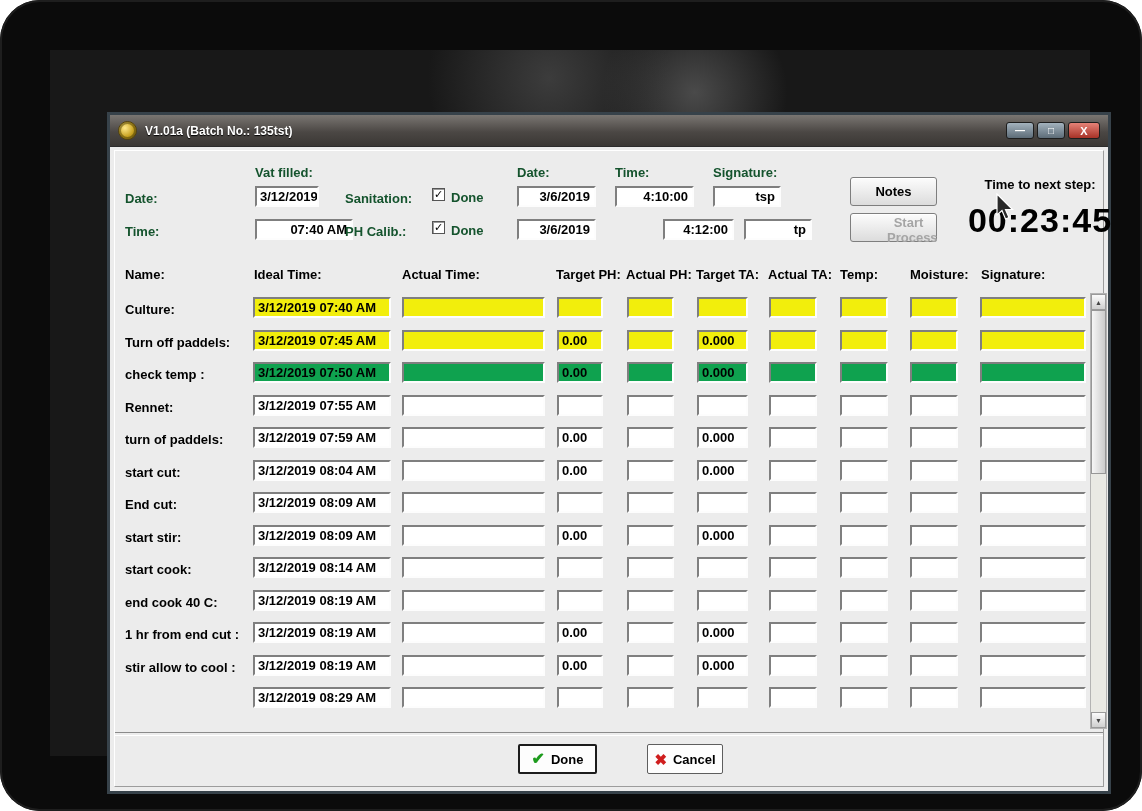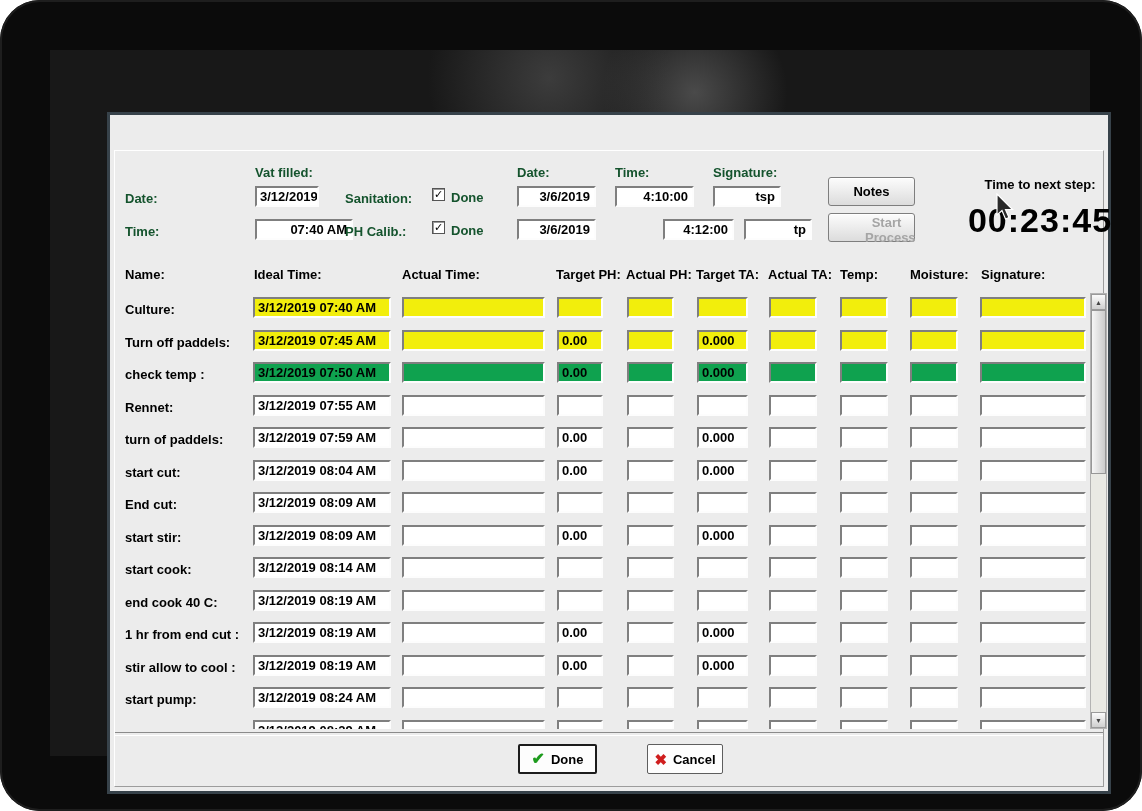--- a/index.html
+++ b/index.html
@@ -42,21 +42,21 @@
        padding:1px 4px 0 3px;white-space:nowrap;overflow:hidden;}
   .fld.ralign{text-align:right;}
 
   .checkbox{position:absolute;width:13px;height:13px;background:#fff;box-sizing:border-box;
             border:1px solid #555;box-shadow:inset 1px 1px 0 #9a9a9a;display:flex;
             align-items:center;justify-content:center;}
   .checkbox .check{font:bold 11px "DejaVu Sans",sans-serif;color:#000;line-height:11px;}
 
   .btn97{position:absolute;width:87px;height:29px;background:linear-gradient(#fcfcfc,#dcdcdc);
          border:1px solid #7e7e7e;border-radius:3px;font:bold 13px "Liberation Sans",sans-serif;
-         color:#000;box-shadow:inset 0 1px 0 #fff;}
+         color:#000;box-shadow:inset 0 1px 0 #fff;margin-left:22px;}
   .btn97.disabled{color:#a5a5a5;padding-left:36px;}
 
   .tns-label{position:absolute;left:820px;top:62px;width:220px;text-align:center;
              font:bold 13px "Liberation Sans",sans-serif;}
   .timer{position:absolute;left:820px;top:86px;width:220px;text-align:center;
          font:bold 34px "Liberation Sans",sans-serif;letter-spacing:1px;color:#000;}
 
   .col-hdr{position:absolute;top:152px;font:bold 13px "Liberation Sans",sans-serif;white-space:nowrap;}
   .h0{left:15px}.h1{left:144px}.h2{left:292px}.h3{left:446px}.h4{left:516px}
   .h5{left:586px}.h6{left:658px}.h7{left:730px}.h8{left:800px}.h9{left:871px}
@@ -99,20 +99,35 @@
   .cursor{position:absolute;left:885px;top:78px;pointer-events:none;}
 </style>
 </head>
 <body>
 
 <div class="device">
   <div class="screen">
     <div class="window">
       <div class="inner">
 
+        <div class="titlebar">
+          <span class="app-icon"></span>
+          <span class="title">V1.01a (Batch No.: 135tst)</span>
+          <span class="winbtns">
+            <button class="wbtn">
+                <span>—</span>
+              </button>
+            <button class="wbtn">
+                <span>□</span>
+              </button>
+            <button class="wbtn close">
+                <span>X</span>
+              </button>
+          </span>
+        </div>
 
         <div class="client-frame"></div>
 
         <span class="lbl" style="left:145px;top:50px;">Vat filled:</span>
         <span class="lbl" style="left:15px;top:76px;">Date:</span>
         <span class="lbl" style="left:15px;top:109px;">Time:</span>
         <div class="fld ralign" style="left:145px;top:71px;width:64px;">3/12/2019</div>
         <div class="fld ralign" style="left:145px;top:104px;width:98px;">07:40 AM</div>
 
         <span class="lbl" style="left:235px;top:76px;">Sanitation:</span>
@@ -298,32 +313,20 @@
             <div class="fld c-actual"></div>
             <div class="fld c-tph">0.00</div>
             <div class="fld c-aph"></div>
             <div class="fld c-tta">0.000</div>
             <div class="fld c-ata"></div>
             <div class="fld c-temp"></div>
             <div class="fld c-moist"></div>
             <div class="fld c-sig"></div>
           </div>
             <div class="trow white">
-            <span class="rname">start pump:</span>
-            <div class="fld c-ideal">3/12/2019 08:24 AM</div>
-            <div class="fld c-actual"></div>
-            <div class="fld c-tph"></div>
-            <div class="fld c-aph"></div>
-            <div class="fld c-tta"></div>
-            <div class="fld c-ata"></div>
-            <div class="fld c-temp"></div>
-            <div class="fld c-moist"></div>
-            <div class="fld c-sig"></div>
-          </div>
-            <div class="trow white">
             <span class="rname"></span>
             <div class="fld c-ideal">3/12/2019 08:29 AM</div>
             <div class="fld c-actual"></div>
             <div class="fld c-tph"></div>
             <div class="fld c-aph"></div>
             <div class="fld c-tta"></div>
             <div class="fld c-ata"></div>
             <div class="fld c-temp"></div>
             <div class="fld c-moist"></div>
             <div class="fld c-sig"></div>

